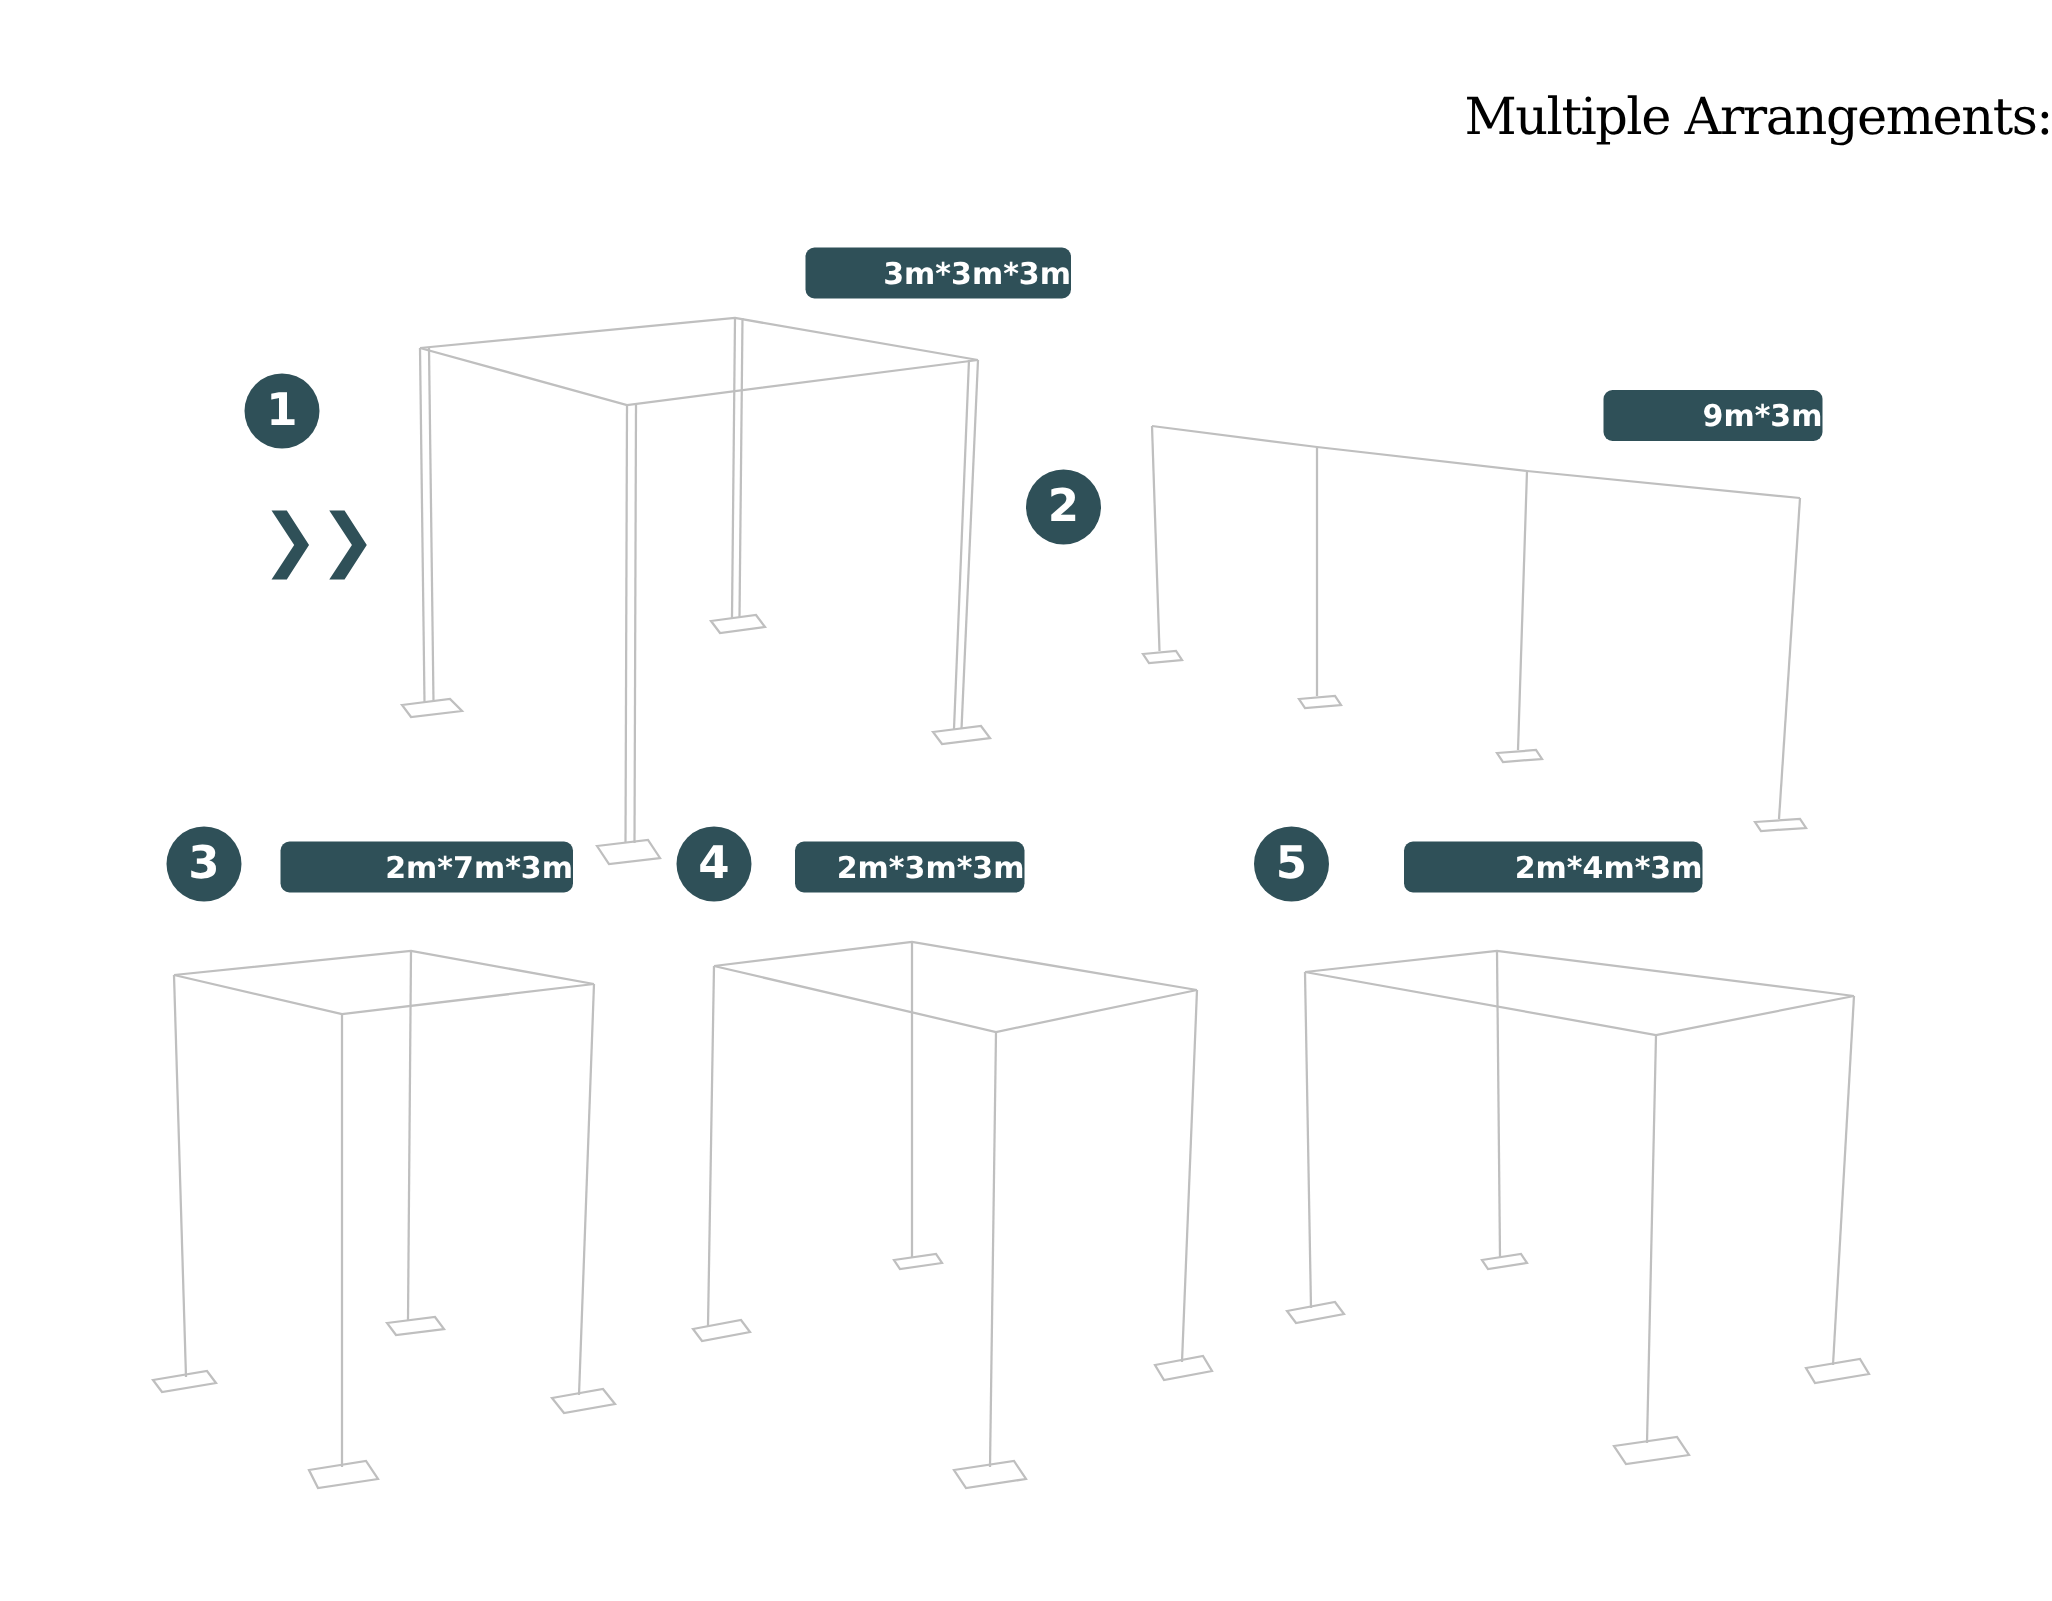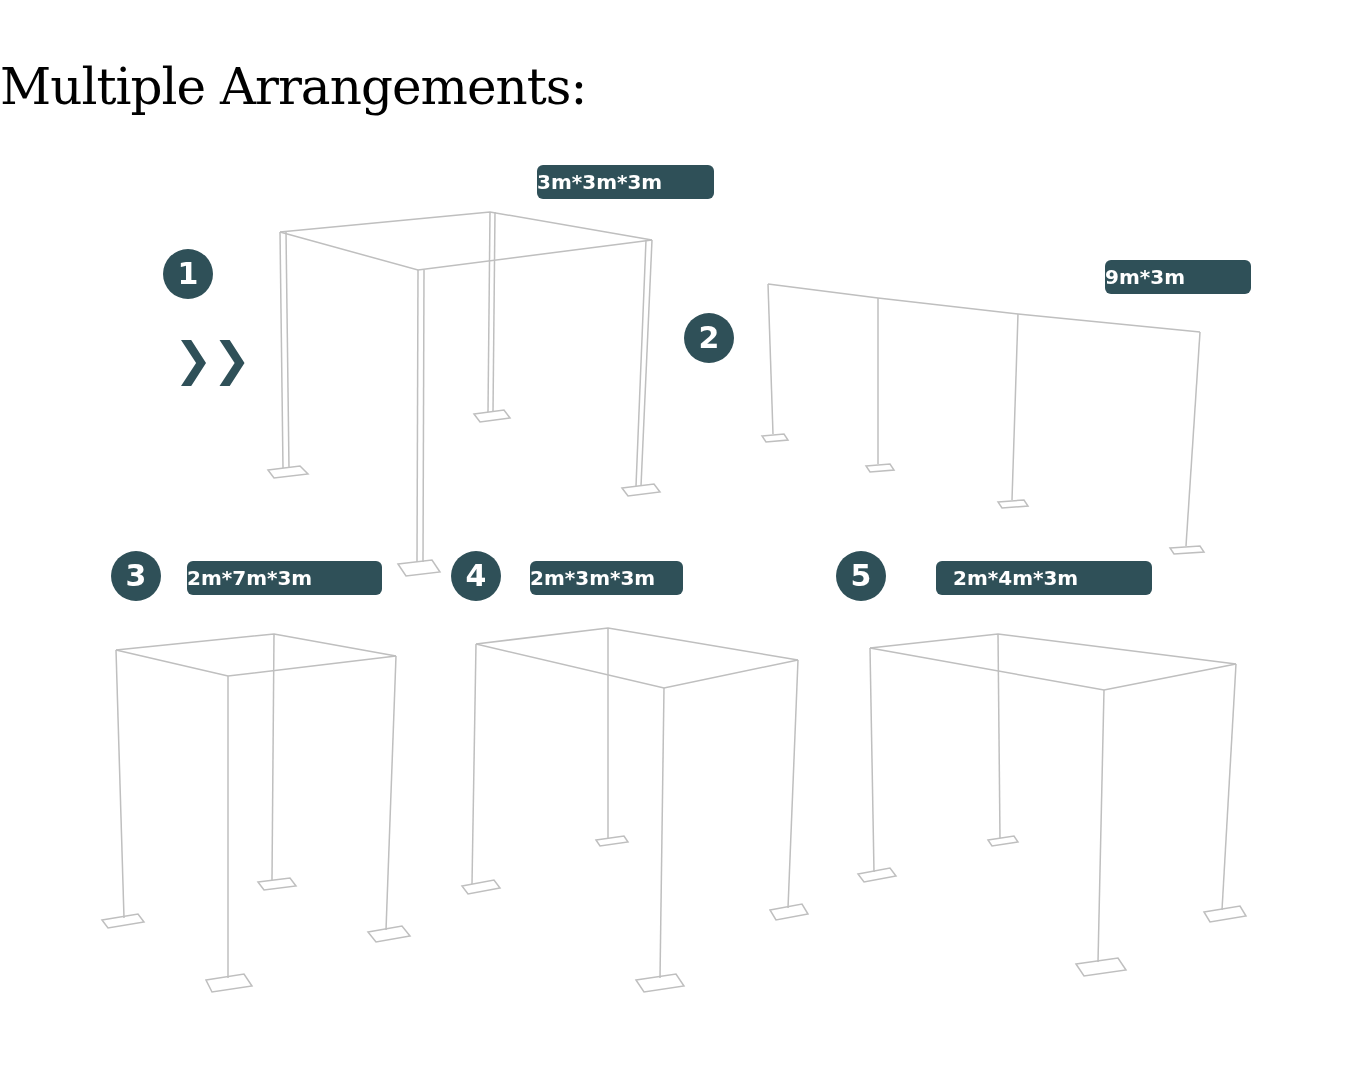--- a/index.html
+++ b/index.html
@@ -1,18 +1,18 @@
 <!DOCTYPE html>
 <html><head>
 <meta charset="utf-8">
 <style>
   html,body{margin:0;padding:0;background:#fff;}
   body{width:1368px;height:1067px;position:relative;overflow:hidden;font-family:"DejaVu Sans",sans-serif;}
-  .title{position:absolute;left:0;width:1368px;top:58px;text-align:left;font-family:"DejaVu Serif",serif;font-size:50px;font-weight:500;color:#000;letter-spacing:-1px;}
-  .badge{position:absolute;height:34px;background:#2f5058;border-radius:6px;color:#fff;font-family:"DejaVu Sans",sans-serif;font-weight:bold;font-size:20px;line-height:34px;text-align:left;}
+  .title{position:absolute;left:0;width:1368px;top:58px;text-align:right;font-family:"DejaVu Serif",serif;font-size:34px;font-weight:500;color:#000;letter-spacing:-1px;}
+  .badge{position:absolute;height:34px;background:#2f5058;border-radius:6px;color:#fff;font-family:"DejaVu Sans",sans-serif;font-weight:bold;font-size:20px;line-height:34px;text-align:right;}
   .num{position:absolute;width:50px;height:50px;border-radius:50%;background:#2f5058;color:#fff;font-family:"DejaVu Sans",sans-serif;font-weight:bold;font-size:30px;line-height:50px;text-align:center;}
   .chev{position:absolute;color:#2f5058;font-size:46px;font-weight:bold;line-height:1;}
   svg.frames{position:absolute;left:0;top:0;}
   svg.frames line,svg.frames polyline,svg.frames polygon{stroke:#bfbfbf;stroke-width:1.5;fill:none;}
 </style>
 </head>
 <body>
 
 <div class="title">Multiple Arrangements:</div>
 
@@ -84,23 +84,23 @@
     <polygon points="988,840 1014,836 1018,842 992,846"></polygon>
     <polygon points="1204,912 1240,906 1246,916 1210,922"></polygon>
     <polygon points="1076,964 1118,958 1126,970 1084,976"></polygon>
   </g>
 </svg>
 
 <div class="badge" style="left:537px;top:165px;width:177px;">3m*3m*3m</div>
 <div class="num" style="left:163px;top:249px;">1</div>
 <div class="chev" style="left:174px;top:336px;">❯❯</div>
 
-<div class="badge" style="left:1069px;top:260px;width:146px;margin-left:36px;">9m*3m</div>
+<div class="badge" style="left:1069px;top:260px;width:146px;">9m*3m</div>
 <div class="num" style="left:684px;top:313px;">2</div>
 
 <div class="num" style="left:111px;top:551px;">3</div>
 <div class="badge" style="left:187px;top:561px;width:195px;">2m*7m*3m</div>
 
 <div class="num" style="left:451px;top:551px;">4</div>
 <div class="badge" style="left:530px;top:561px;width:153px;">2m*3m*3m</div>
 
 <div class="num" style="left:836px;top:551px;">5</div>
-<div class="badge" style="left:936px;top:561px;width:199px;padding-left:17px;">2m*4m*3m</div>
+<div class="badge" style="left:936px;top:561px;width:199px;">2m*4m*3m</div>
 
 </body></html>

